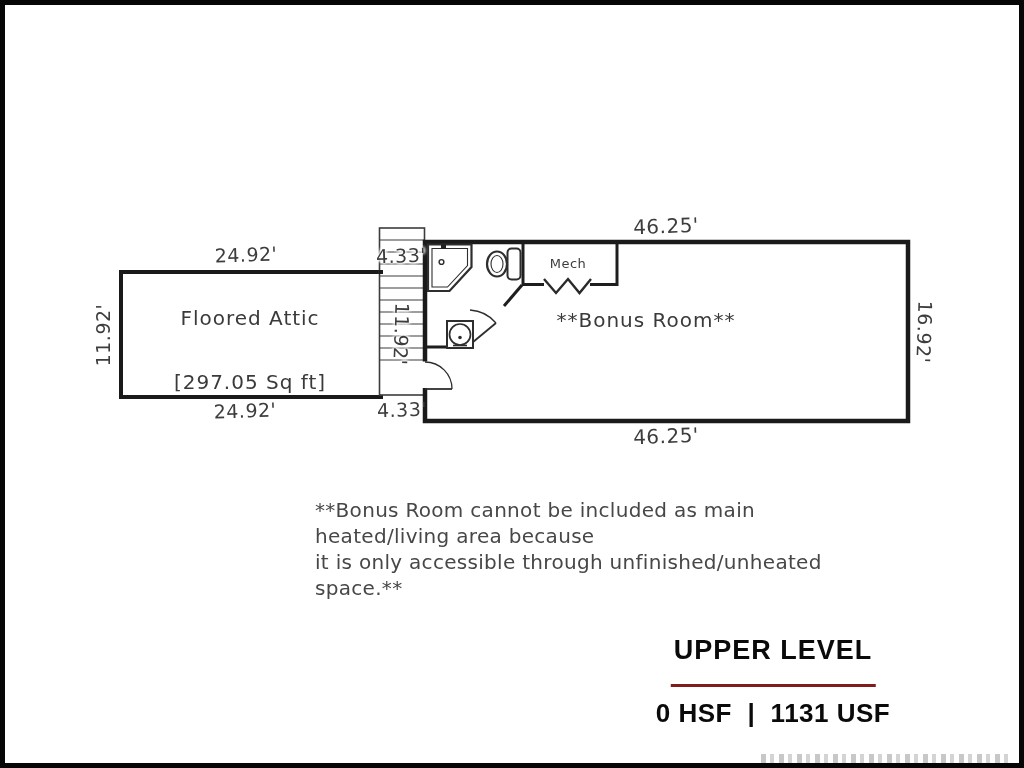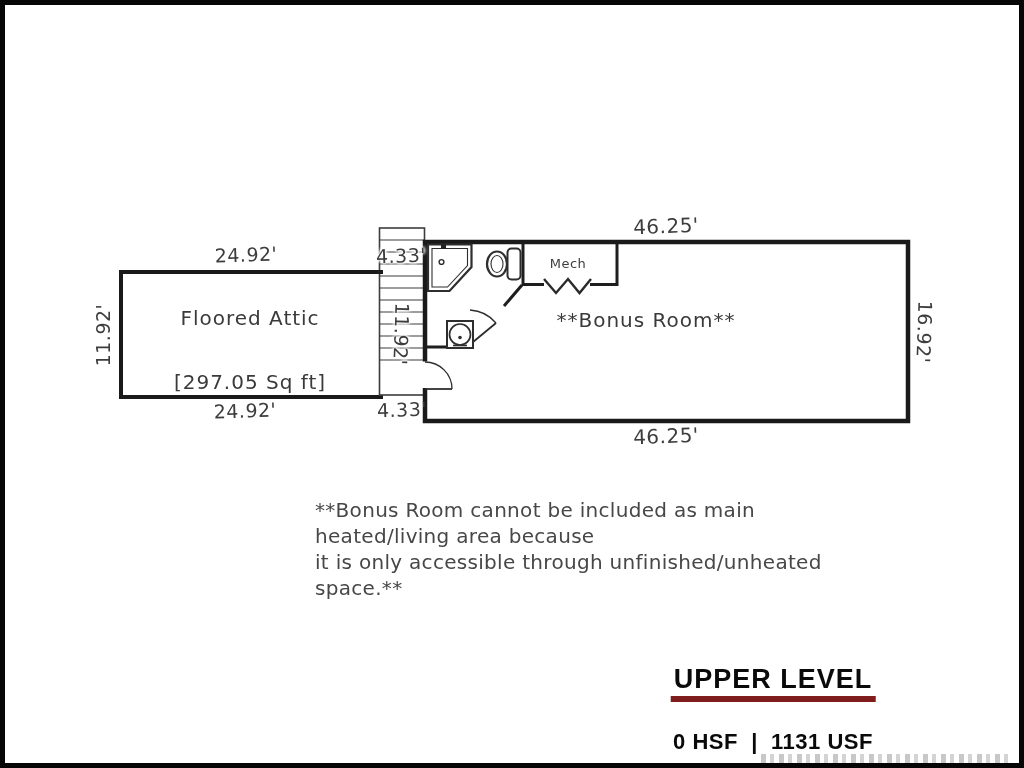--- a/index.html
+++ b/index.html
@@ -36,28 +36,27 @@
   .footer{
     position:absolute;left:768px;top:630px;
     transform:translateX(-50%);
     text-align:center;
     color:#0a0a0a;
   }
   .footer .title{
     display:inline-block;
     font-family:"Liberation Sans", sans-serif;
     font-weight:bold;font-size:27px;letter-spacing:1px;
-    border-bottom:6px solid #7f1d1d;
-    padding:0 3px 1px 3px;
-    margin-top:29px;
+    border-bottom:3px solid #7f1d1d;
+    padding:0 3px 18px 3px;
   }
   .footer .areas{
-    margin-top:27px;
+    margin-top:11px;
     font-family:"Liberation Sans", sans-serif;
-    font-weight:bold;font-size:22px;letter-spacing:0.5px;
+    font-weight:bold;font-size:26px;letter-spacing:0.5px;
     white-space:pre;
   }
   .watermark{
     position:absolute;right:6px;bottom:0px;
     width:252px;height:9px;opacity:0.55;
     background:repeating-linear-gradient(90deg,
       #9a9a9a 0 5px, transparent 5px 9px, #b0b0b0 9px 13px, transparent 13px 18px);
   }
 </style>
 </head>

